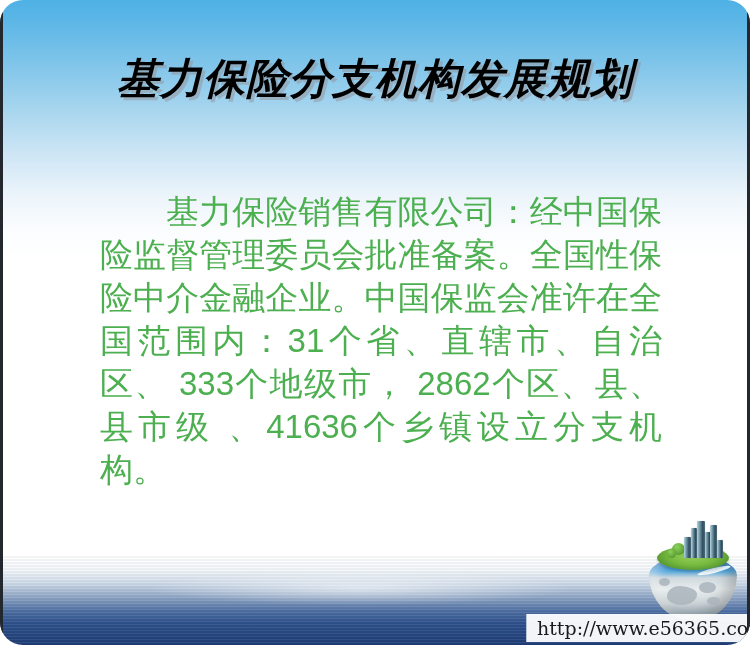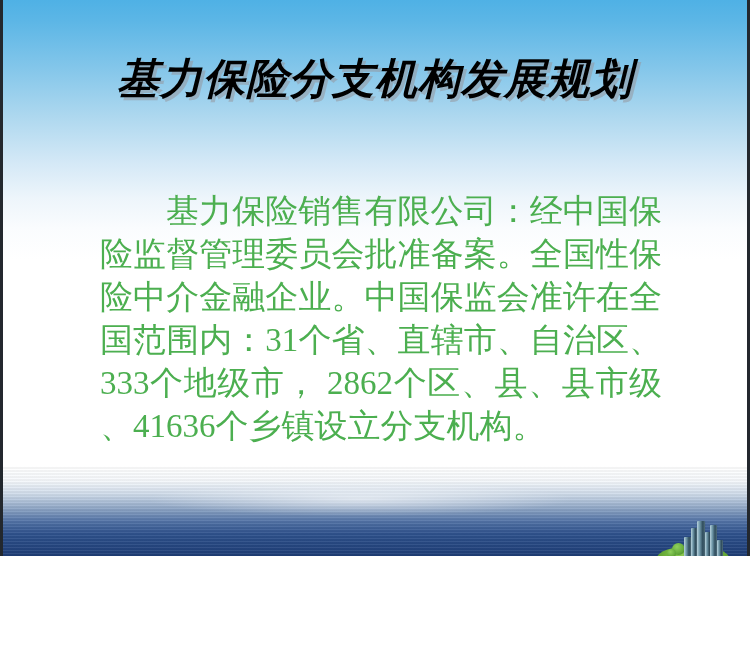--- a/index.html
+++ b/index.html
@@ -4,24 +4,25 @@
 <style>
   html, body {
     margin: 0;
     padding: 0;
     background: #ffffff;
   }
 
   #slide {
     position: relative;
     width: 750px;
-    height: 556px;
+    height: 645px;
     overflow: hidden;
     background: #ffffff;
     font-family: "DejaVu Sans", sans-serif;
+    border-radius: 23px;
   }
 
   
   .sky {
     position: absolute;
     left: 0; top: 0;
     width: 750px;
     height: 260px;
     background: linear-gradient(to bottom,
         #4fb1e5 0%,
@@ -97,21 +98,21 @@
     line-height: 1.05;
   }
 
   
   .body-text {
     position: absolute;
     left: 100px;
     top: 190px;
     width: 562px;
     color: #4caf50;
-    font-family: Liberation Serif, serif;
+    font-family: Liberation Sans, sans-serif;
     font-size: 33px;
     line-height: 43px;
     text-align: justify;
     text-justify: inter-character;
     text-indent: 66px;
     letter-spacing: 0px;
   }
 
   
   .globe-wrap {

